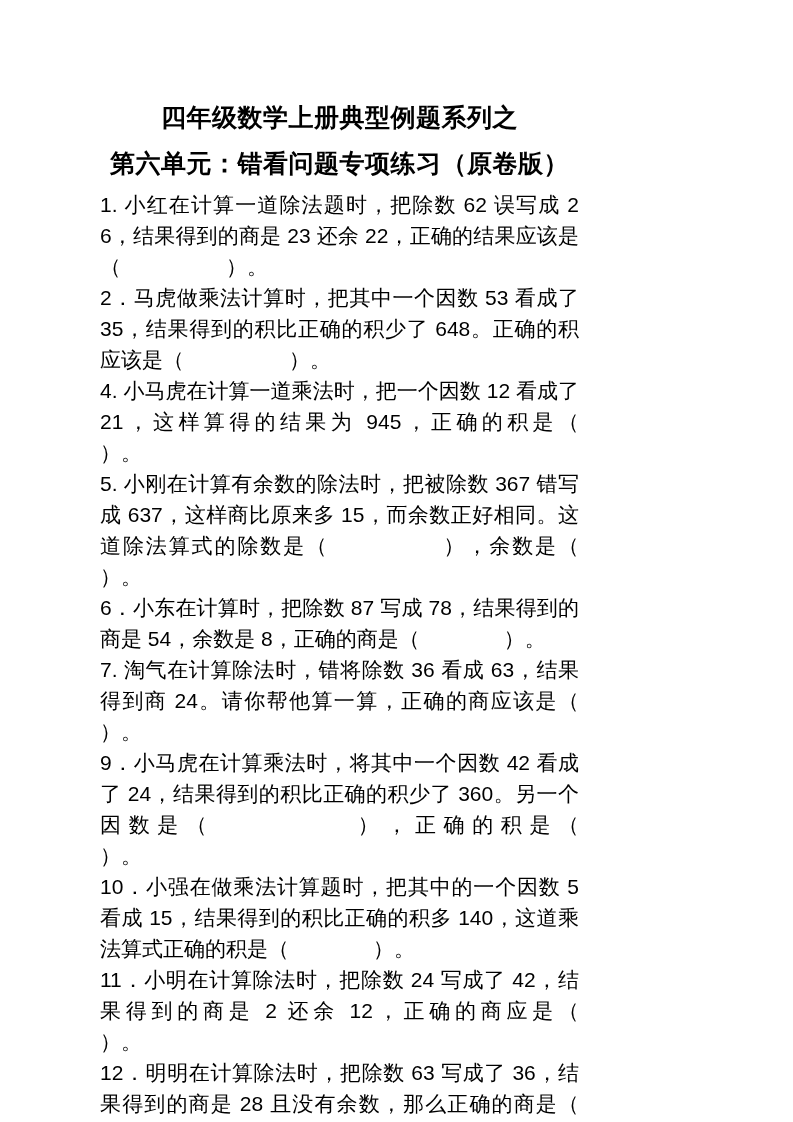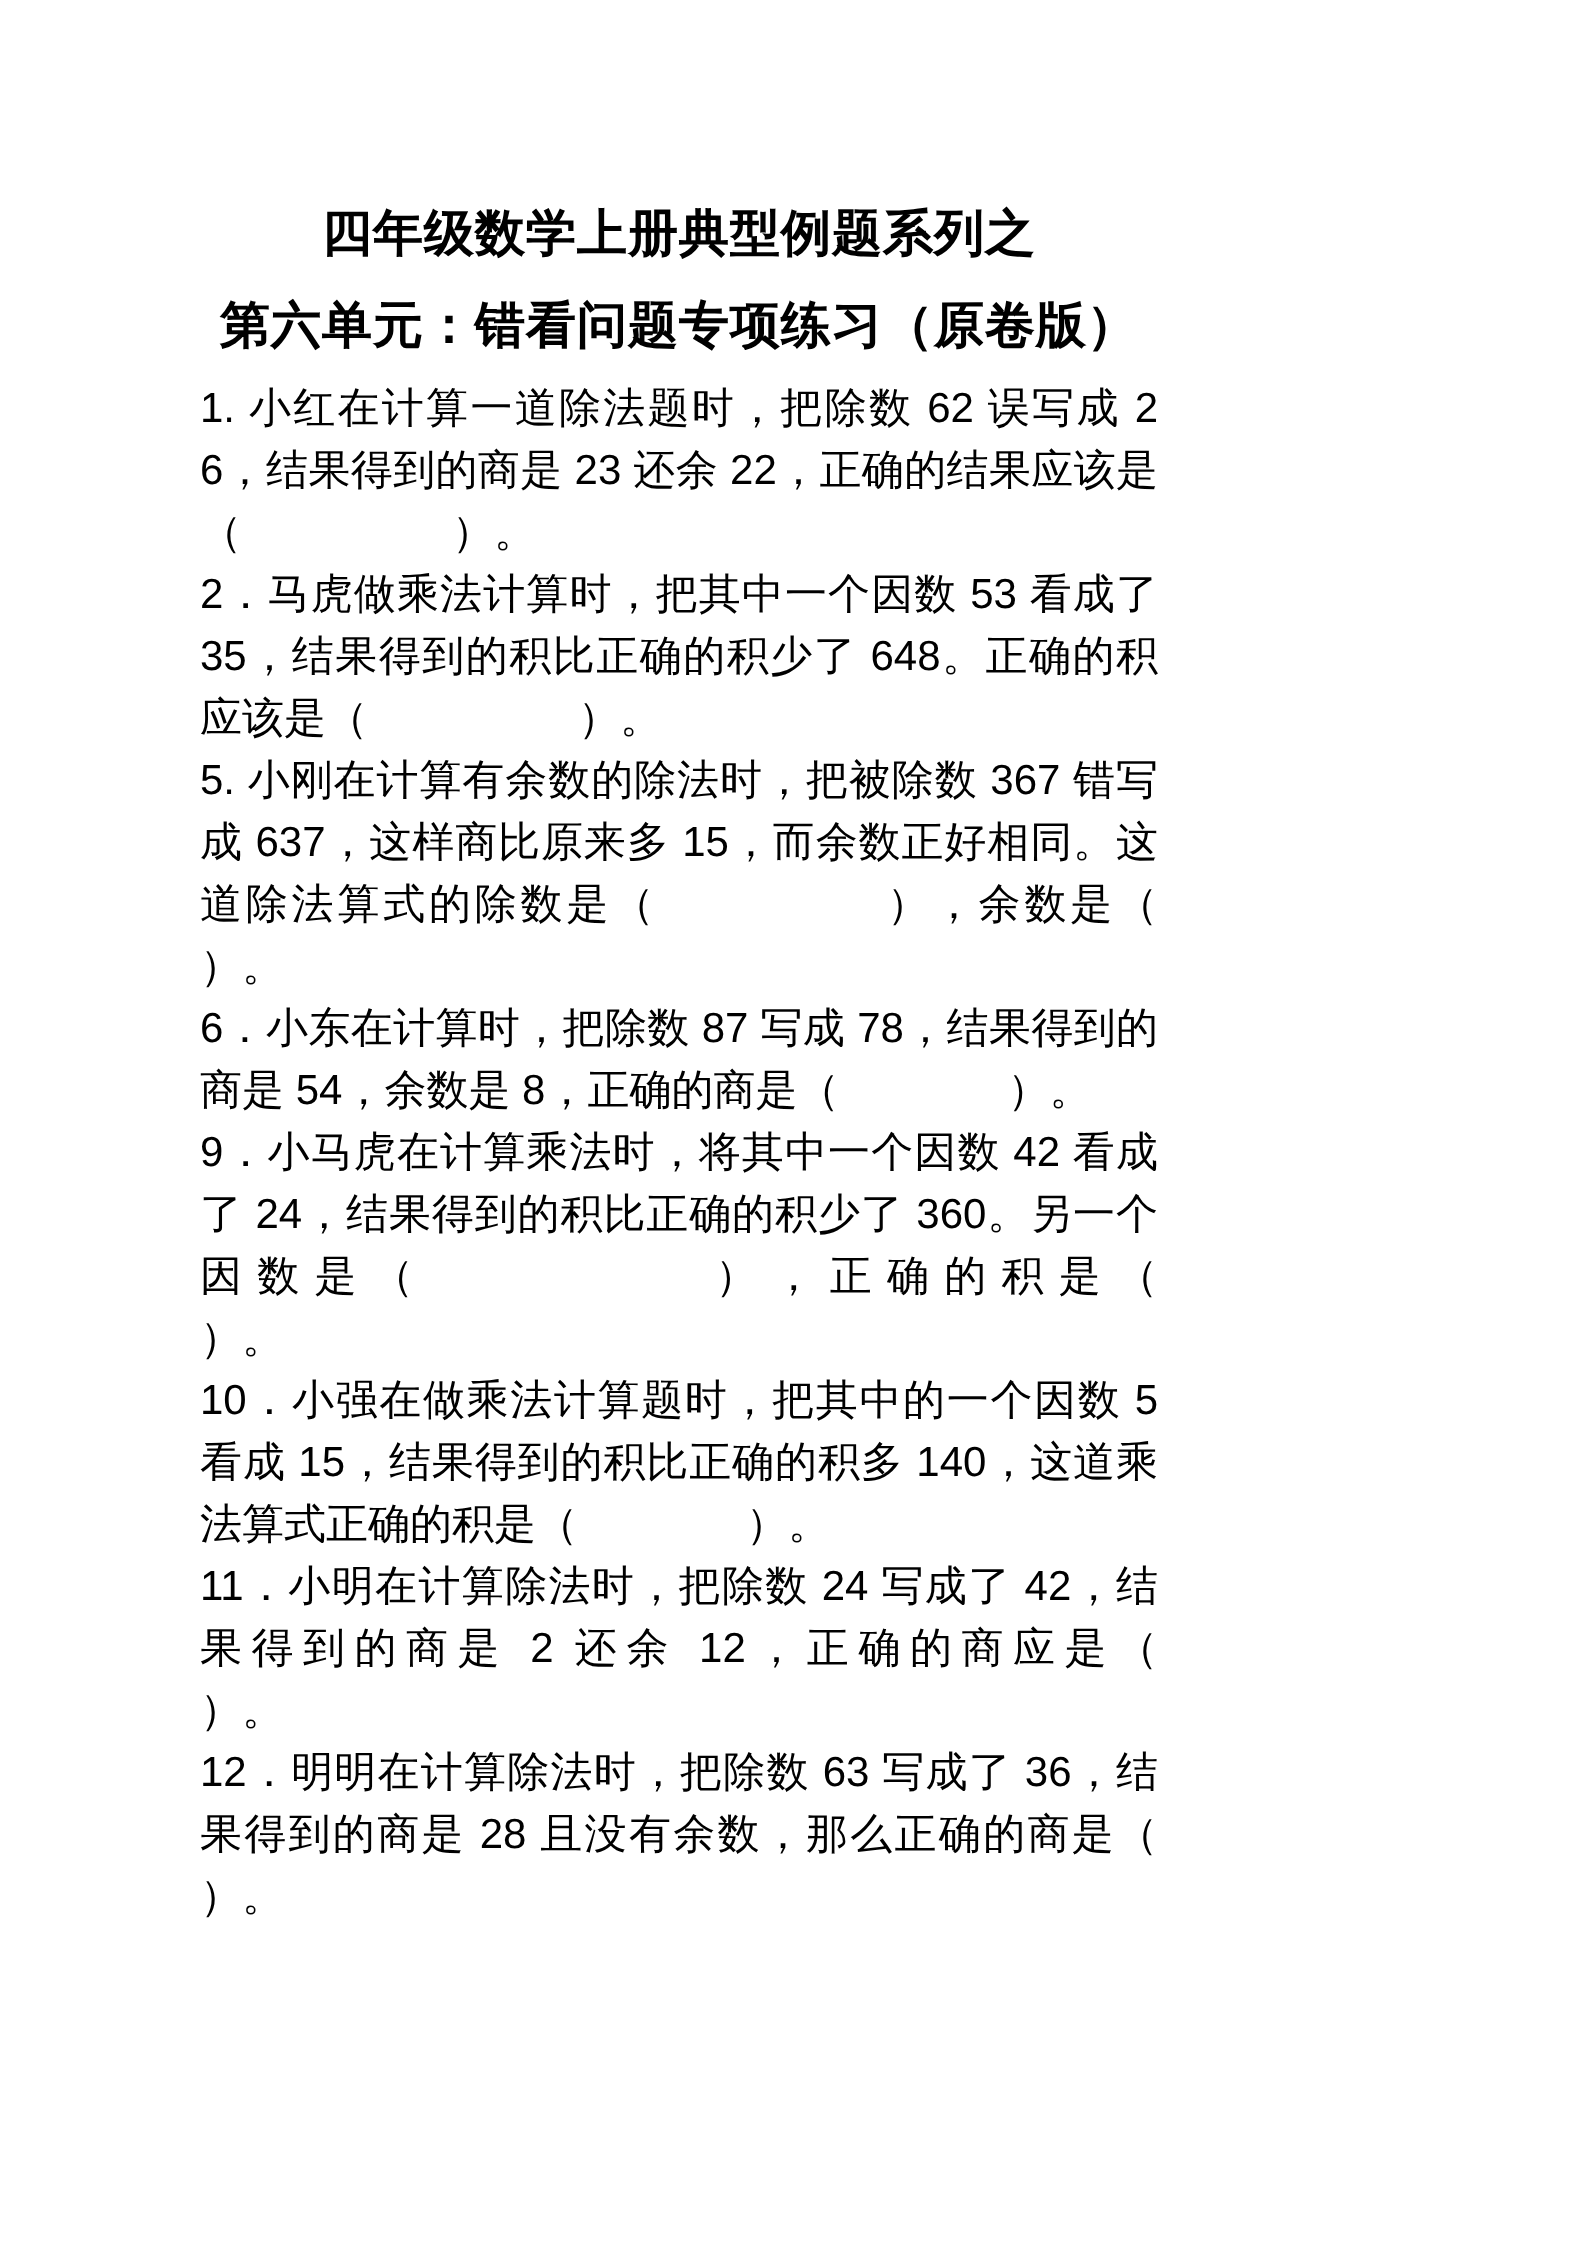--- a/index.html
+++ b/index.html
@@ -43,20 +43,22 @@
 </style>
 </head>
 <body>
 
 <div class="page">
   <h1 class="doc-title">四年级数学上册典型例题系列之</h1>
   <h2 class="doc-subtitle">第六单元：错看问题专项练习（原卷版）</h2>
   <div class="questions" id="question-list">
       <p class="question">1. 小红在计算一道除法题时，把除数 62 误写成 26，结果得到的商是 23 还余 22，正确的结果应该是（　　　　　）。</p>
       <p class="question">2．马虎做乘法计算时，把其中一个因数 53 看成了 35，结果得到的积比正确的积少了 648。正确的积应该是（　　　　　）。</p>
+      <p class="question">4. 小马虎在计算一道乘法时，把一个因数 12 看成了 21，这样算得的结果为 945，正确的积是（　　　　）。</p>
       <p class="question">5. 小刚在计算有余数的除法时，把被除数 367 错写成 637，这样商比原来多 15，而余数正好相同。这道除法算式的除数是（　　　　　），余数是（　　　　）。</p>
       <p class="question">6．小东在计算时，把除数 87 写成 78，结果得到的商是 54，余数是 8，正确的商是（　　　　）。</p>
+      <p class="question">7. 淘气在计算除法时，错将除数 36 看成 63，结果得到商 24。请你帮他算一算，正确的商应该是（　　　　）。</p>
       <p class="question">9．小马虎在计算乘法时，将其中一个因数 42 看成了 24，结果得到的积比正确的积少了 360。另一个因数是（　　　　　），正确的积是（　　　　　）。</p>
       <p class="question">10．小强在做乘法计算题时，把其中的一个因数 5 看成 15，结果得到的积比正确的积多 140，这道乘法算式正确的积是（　　　　）。</p>
       <p class="question">11．小明在计算除法时，把除数 24 写成了 42，结果得到的商是 2 还余 12，正确的商应是（　　　　）。</p>
       <p class="question">12．明明在计算除法时，把除数 63 写成了 36，结果得到的商是 28 且没有余数，那么正确的商是（　　　　）。</p>
     </div>
 </div>
 
 </body></html>

